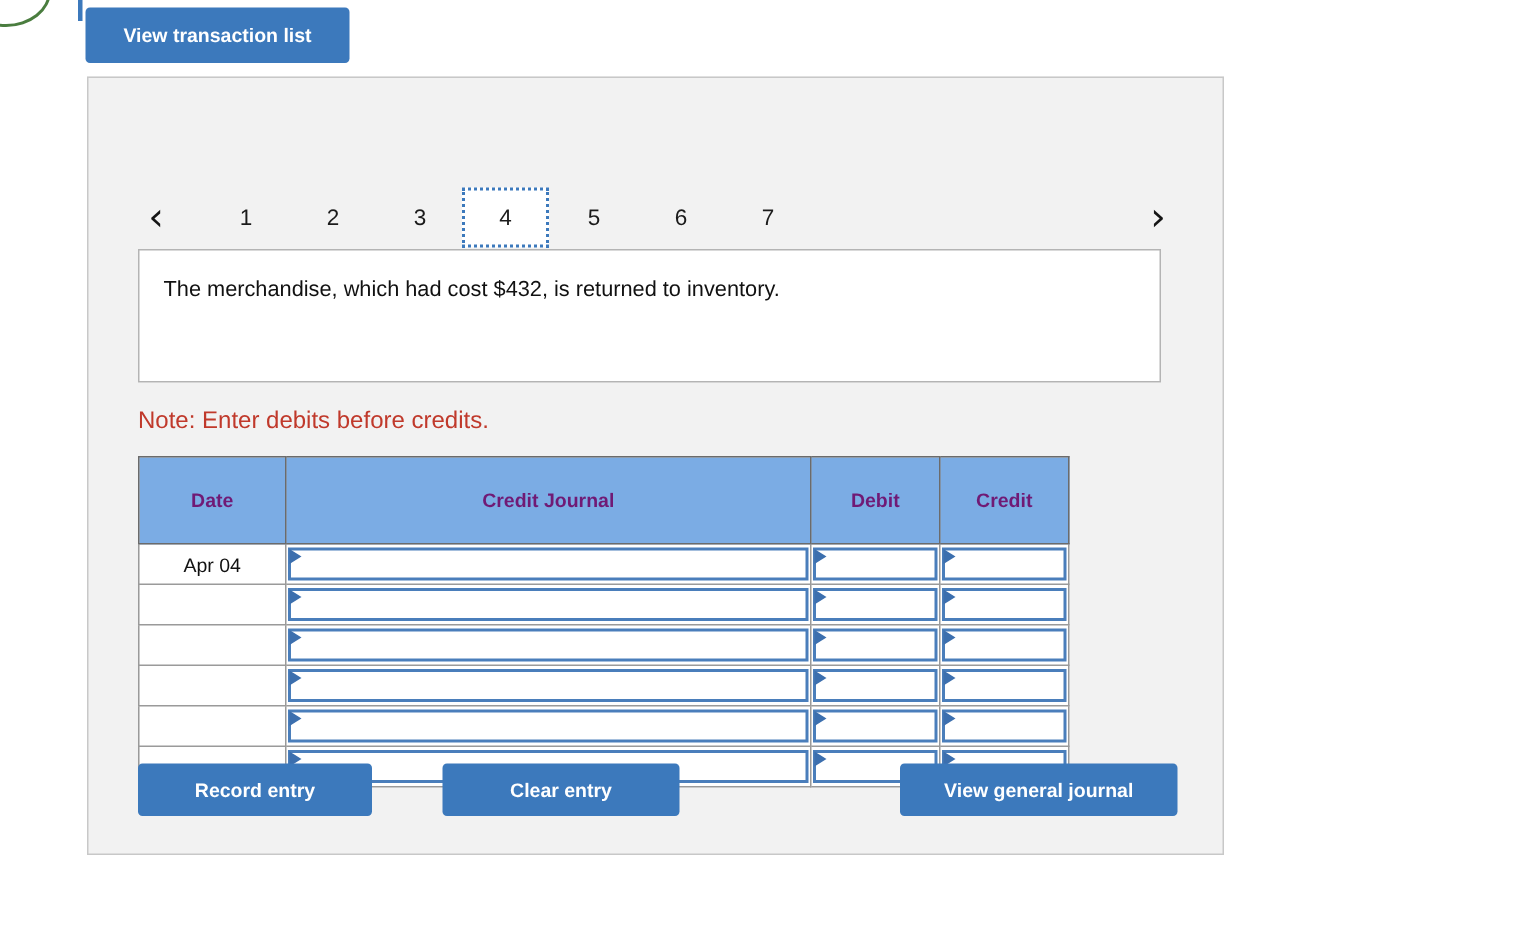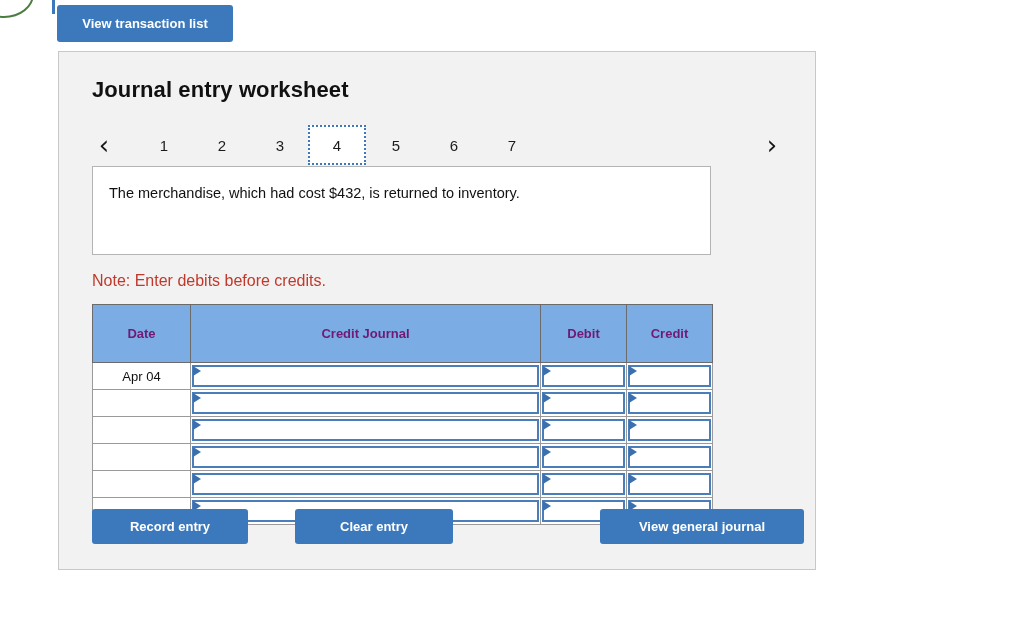--- a/index.html
+++ b/index.html
@@ -121,21 +121,21 @@
   .pager-num.active {
     background: #ffffff;
     border: 2px dotted #3c79bc;
   }
 
   
   .desc-box {
     position: absolute;
     left: 33px;
     top: 114px;
-    width: 619px;
+    width: 682px;
     height: 89px;
     background: #ffffff;
     border: 1px solid #b4b4b4;
     box-sizing: border-box;
   }
   .desc-text {
     position: absolute;
     left: 16px;
     top: 17px;
     right: 12px;
@@ -225,35 +225,34 @@
     position: absolute;
     left: 236px;
     top: 457px;
     width: 158px;
     height: 35px;
   }
   .btn-viewgj {
     position: absolute;
     left: 541px;
     top: 457px;
-    width: 204px;
+    width: 185px;
     height: 35px;
   }
 </style>
 </head>
 <body>
 
 <div class="corner-arc"></div>
 <div class="corner-bar"></div>
 
 <button class="btn btn-view-transaction">View transaction list</button>
 
 <div class="panel">
 
-  <div class="panel-title">Journal entry worksheet</div>
 
   <div class="pager">
     <div class="pager-arrow prev">‹</div>
 
     <div class="pager-num" style="left:48px;">1</div>
     <div class="pager-num" style="left:106px;">2</div>
     <div class="pager-num" style="left:164px;">3</div>
     <div class="pager-num active" style="left:221px;">4</div>
     <div class="pager-num" style="left:280px;">5</div>
     <div class="pager-num" style="left:338px;">6</div>

